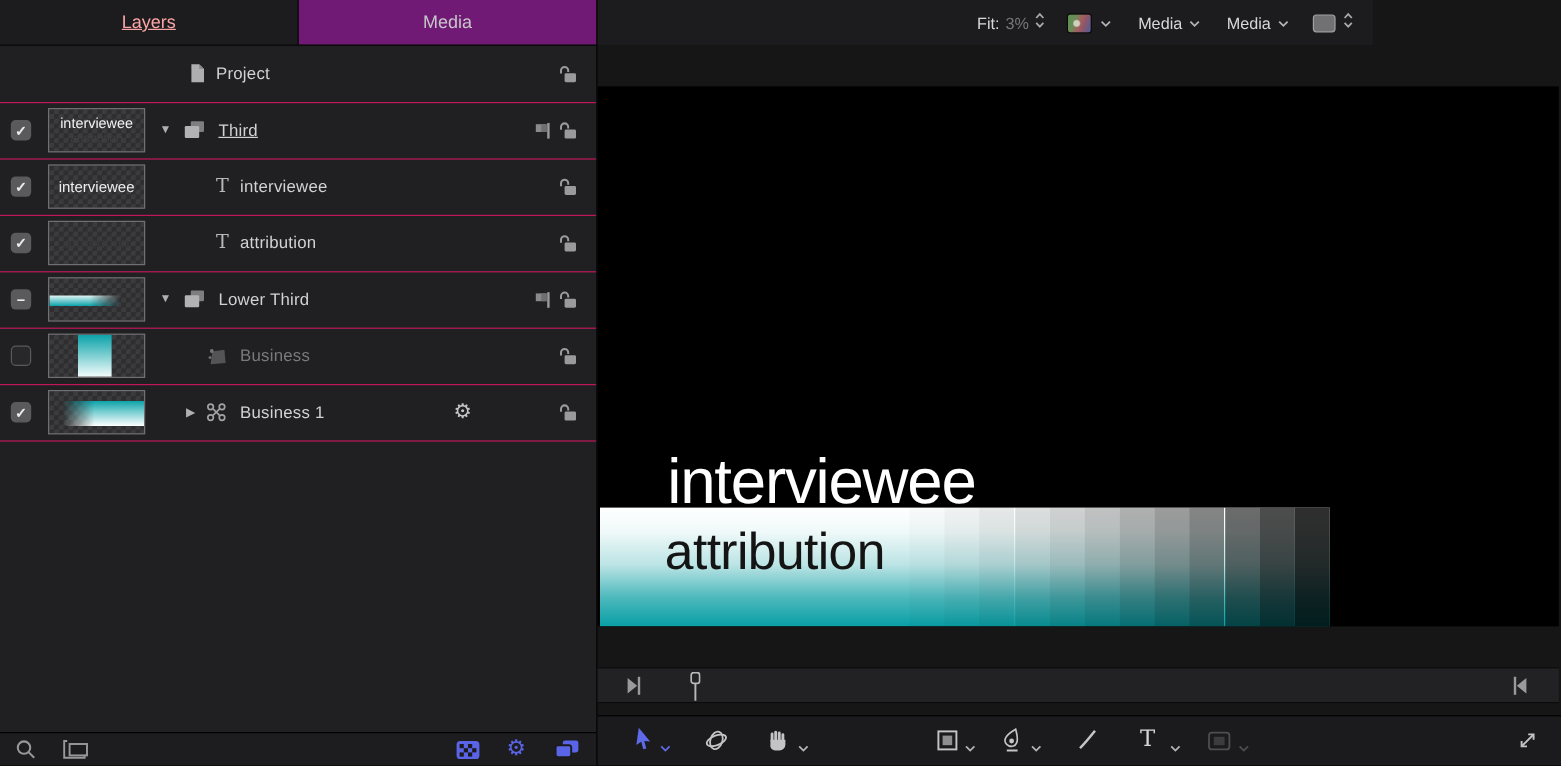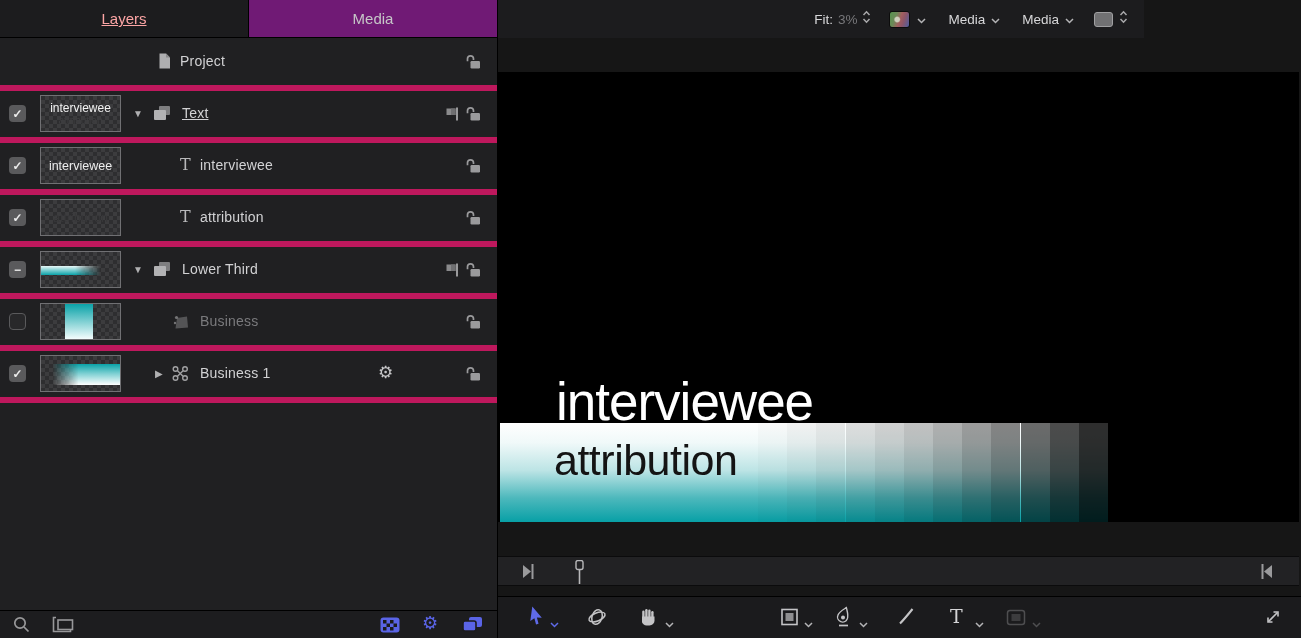--- a/index.html
+++ b/index.html
@@ -7,21 +7,21 @@
        font-family:"Liberation Sans",sans-serif;-webkit-font-smoothing:antialiased;}
   .abs{position:absolute;}
 
   
   .left-panel{position:absolute;left:0;top:0;width:497px;height:638px;background:#202022;}
   .tabbar{position:absolute;left:0;top:0;width:497px;height:38px;display:flex;border-bottom:1px solid #000;box-sizing:border-box;}
   .tab{flex:1;display:flex;align-items:center;justify-content:center;font-size:15px;color:#c6c6c8;background:#701a75;border-right:1px solid #000;cursor:default;}
   .tab:last-child{border-right:none;}
   .tab.active{background:#1c1c1e;color:#fca5a5;text-decoration:underline;}
   .list{position:absolute;left:0;top:39px;width:497px;height:571px;background:#202022;}
-  .row{position:relative;height:46px;border-bottom:6px solid #be185d;box-sizing:content-box;}
+  .row{position:relative;height:46px;border-bottom:1px solid #be185d;box-sizing:content-box;}
   .lbl{position:absolute;top:14px;font-size:14px;color:#d2d2d4;letter-spacing:.2px;white-space:nowrap;}
   .lbl.dim{color:#7a7a7d;}
   .disc{position:absolute;top:17px;font-size:10px;color:#b0b0b2;}
   .cb{position:absolute;left:9px;top:14px;width:17px;height:17px;border-radius:4px;box-sizing:border-box;
       display:flex;align-items:center;justify-content:center;}
   .cb.on{background:#5a5a5c;}
   .cb.off{background:#28282a;border:1.5px solid #5a5a5c;}
   .cb .g{font-size:12px;line-height:12px;color:#ececec;font-weight:bold;}
   .thumb{position:absolute;left:40px;top:4px;width:81px;height:37px;border:1px solid #707073;box-sizing:border-box;overflow:hidden;
          display:flex;flex-direction:column;align-items:center;justify-content:center;
@@ -103,21 +103,21 @@
           <span class="tg1">interviewee</span>
           <span class="tg2">attribution</span>
         </span>
         <span class="disc" style="left:133px;">▼</span>
         <span class="abs" style="left:152px;top:14px;">
           <svg width="20" height="17" viewBox="0 0 20 17">
               <rect x="7" y="1" width="11" height="9" rx="1" fill="#7e7e80"></rect>
               <rect x="2" y="5" width="12" height="10" rx="1" fill="#b2b2b4"></rect>
             </svg>
         </span>
-        <span class="lbl" style="left:182px;text-decoration:underline;">Text</span>
+        <span class="lbl" style="left:182px;text-decoration:underline;">Third</span>
         <span class="abs" style="left:445px;top:15px;">
           <svg width="15" height="16" viewBox="0 0 15 16">
               <rect x="11" y="1.5" width="2" height="13" fill="#9a9a9c"></rect>
               <rect x="1.5" y="2.5" width="9" height="6.5" fill="#8a8a8c"></rect>
               <rect x="6" y="2.5" width="4.5" height="6.5" fill="#6f6f71"></rect>
             </svg>
         </span>
         <span class="abs" style="left:464px;top:14px;">
           <svg width="19" height="17" viewBox="0 0 19 17">
               <path d="M3.5 8.2 V5.8 a3 3 0 0 1 6 0 V7" fill="none" stroke="#9a9a9c" stroke-width="1.7"></path>

